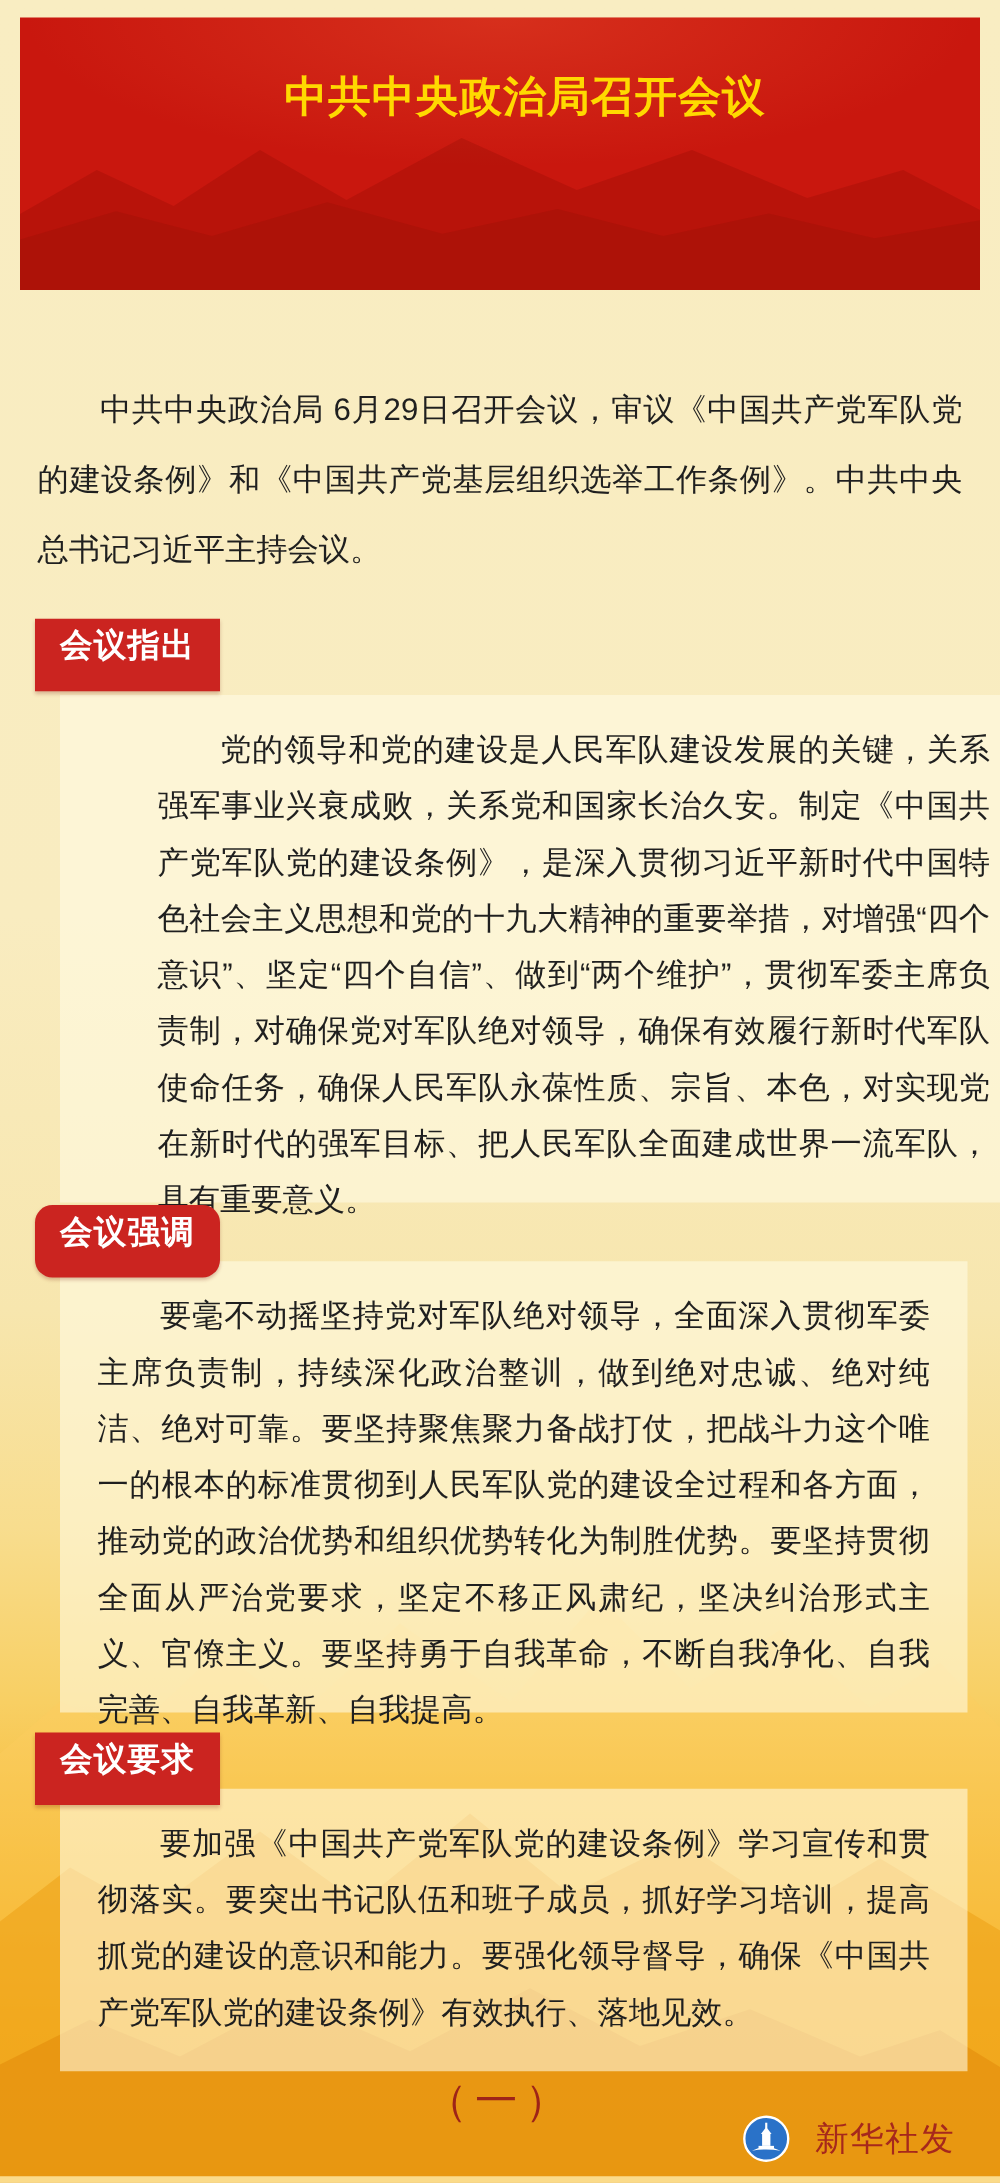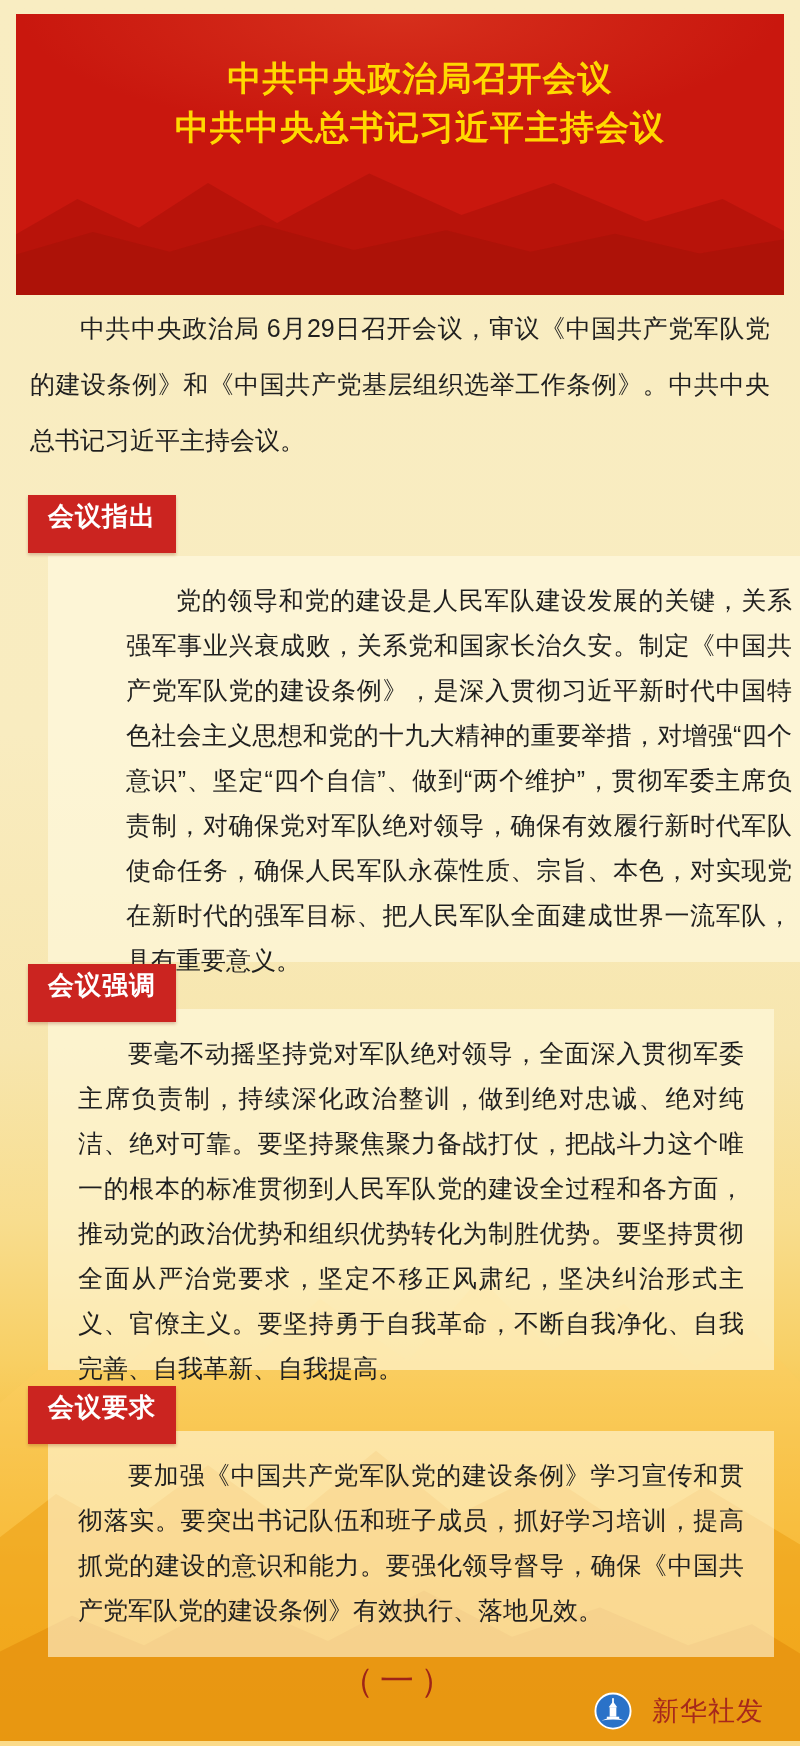--- a/index.html
+++ b/index.html
@@ -24,21 +24,21 @@
     height:360px;background:rgba(235,152,12,.45);
     clip-path:polygon(0 42%,7% 30%,15% 40%,26% 22%,36% 38%,47% 18%,57% 36%,68% 24%,79% 40%,88% 28%,100% 44%,100% 100%,0 100%);
   }
   .mtn-b{
     height:210px;background:rgba(222,128,4,.42);
     clip-path:polygon(0 55%,9% 38%,18% 52%,29% 30%,41% 50%,53% 26%,64% 48%,75% 34%,86% 52%,94% 42%,100% 56%,100% 100%,0 100%);
   }
   .bottom-strip{position:absolute;left:0;right:0;bottom:0;height:5px;background:#fbdb8a;}
   
   .banner{
-    position:absolute;left:16px;top:14px;width:768px;height:281px;
+    position:absolute;left:16px;top:14px;width:768px;height:218px;
     background:#c9170e;overflow:hidden;
   }
   .banner .bmtn1{
     position:absolute;left:0;right:0;bottom:0;height:160px;
     background:rgba(122,8,2,.22);
     clip-path:polygon(0 62%,8% 40%,16% 58%,25% 30%,34% 55%,46% 24%,58% 50%,70% 30%,82% 54%,92% 40%,100% 60%,100% 100%,0 100%);
   }
   .banner .bmtn2{
     position:absolute;left:0;right:0;bottom:0;height:90px;
     background:rgba(150,16,6,.30);
@@ -73,21 +73,21 @@
     position:absolute;left:48px;width:726px;z-index:2;
     background:rgba(255,251,230,.58);
   }
   .box p{
     margin:0;padding:22px 30px 24px 30px;
     font-size:25px;line-height:45px;color:#1f1f1f;
     text-align:justify;text-indent:2em;
   }
   .badge-1{top:495px;}
   .box-1{top:556px;height:406px;padding-left:48px;}
-  .badge-2{top:964px;}
+  .badge-2{top:964px;border-radius:14px;}
   .box-2{top:1009px;height:361px;}
   .badge-3{top:1386px;}
   .box-3{top:1431px;height:226px;}
   
   .page-marker{
     position:absolute;left:0;right:0;top:1658px;z-index:4;
     text-align:center;color:#9e2418;font-size:34px;letter-spacing:6px;
   }
   .credit{
     position:absolute;right:36px;top:1692px;z-index:4;
@@ -105,21 +105,20 @@
   <div class="mtn mtn-a"></div>
   <div class="mtn mtn-b"></div>
   <div class="bottom-strip"></div>
 
   <div class="banner">
     <div class="glow"></div>
     <div class="bmtn1"></div>
     <div class="bmtn2"></div>
     <ul class="title">
       <li>中共中央政治局召开会议</li>
-      <li>中共中央总书记习近平主持会议</li>
     </ul>
   </div>
 
   <p class="intro">中共中央政治局 6月29日召开会议，审议《中国共产党军队党的建设条例》和《中国共产党基层组织选举工作条例》。中共中央总书记习近平主持会议。</p>
 
   <div class="badge badge-1">会议指出</div>
   <div class="box box-1">
     <p>党的领导和党的建设是人民军队建设发展的关键，关系强军事业兴衰成败，关系党和国家长治久安。制定《中国共产党军队党的建设条例》，是深入贯彻习近平新时代中国特色社会主义思想和党的十九大精神的重要举措，对增强“四个意识”、坚定“四个自信”、做到“两个维护”，贯彻军委主席负责制，对确保党对军队绝对领导，确保有效履行新时代军队使命任务，确保人民军队永葆性质、宗旨、本色，对实现党在新时代的强军目标、把人民军队全面建成世界一流军队，具有重要意义。</p>
   </div>
 

